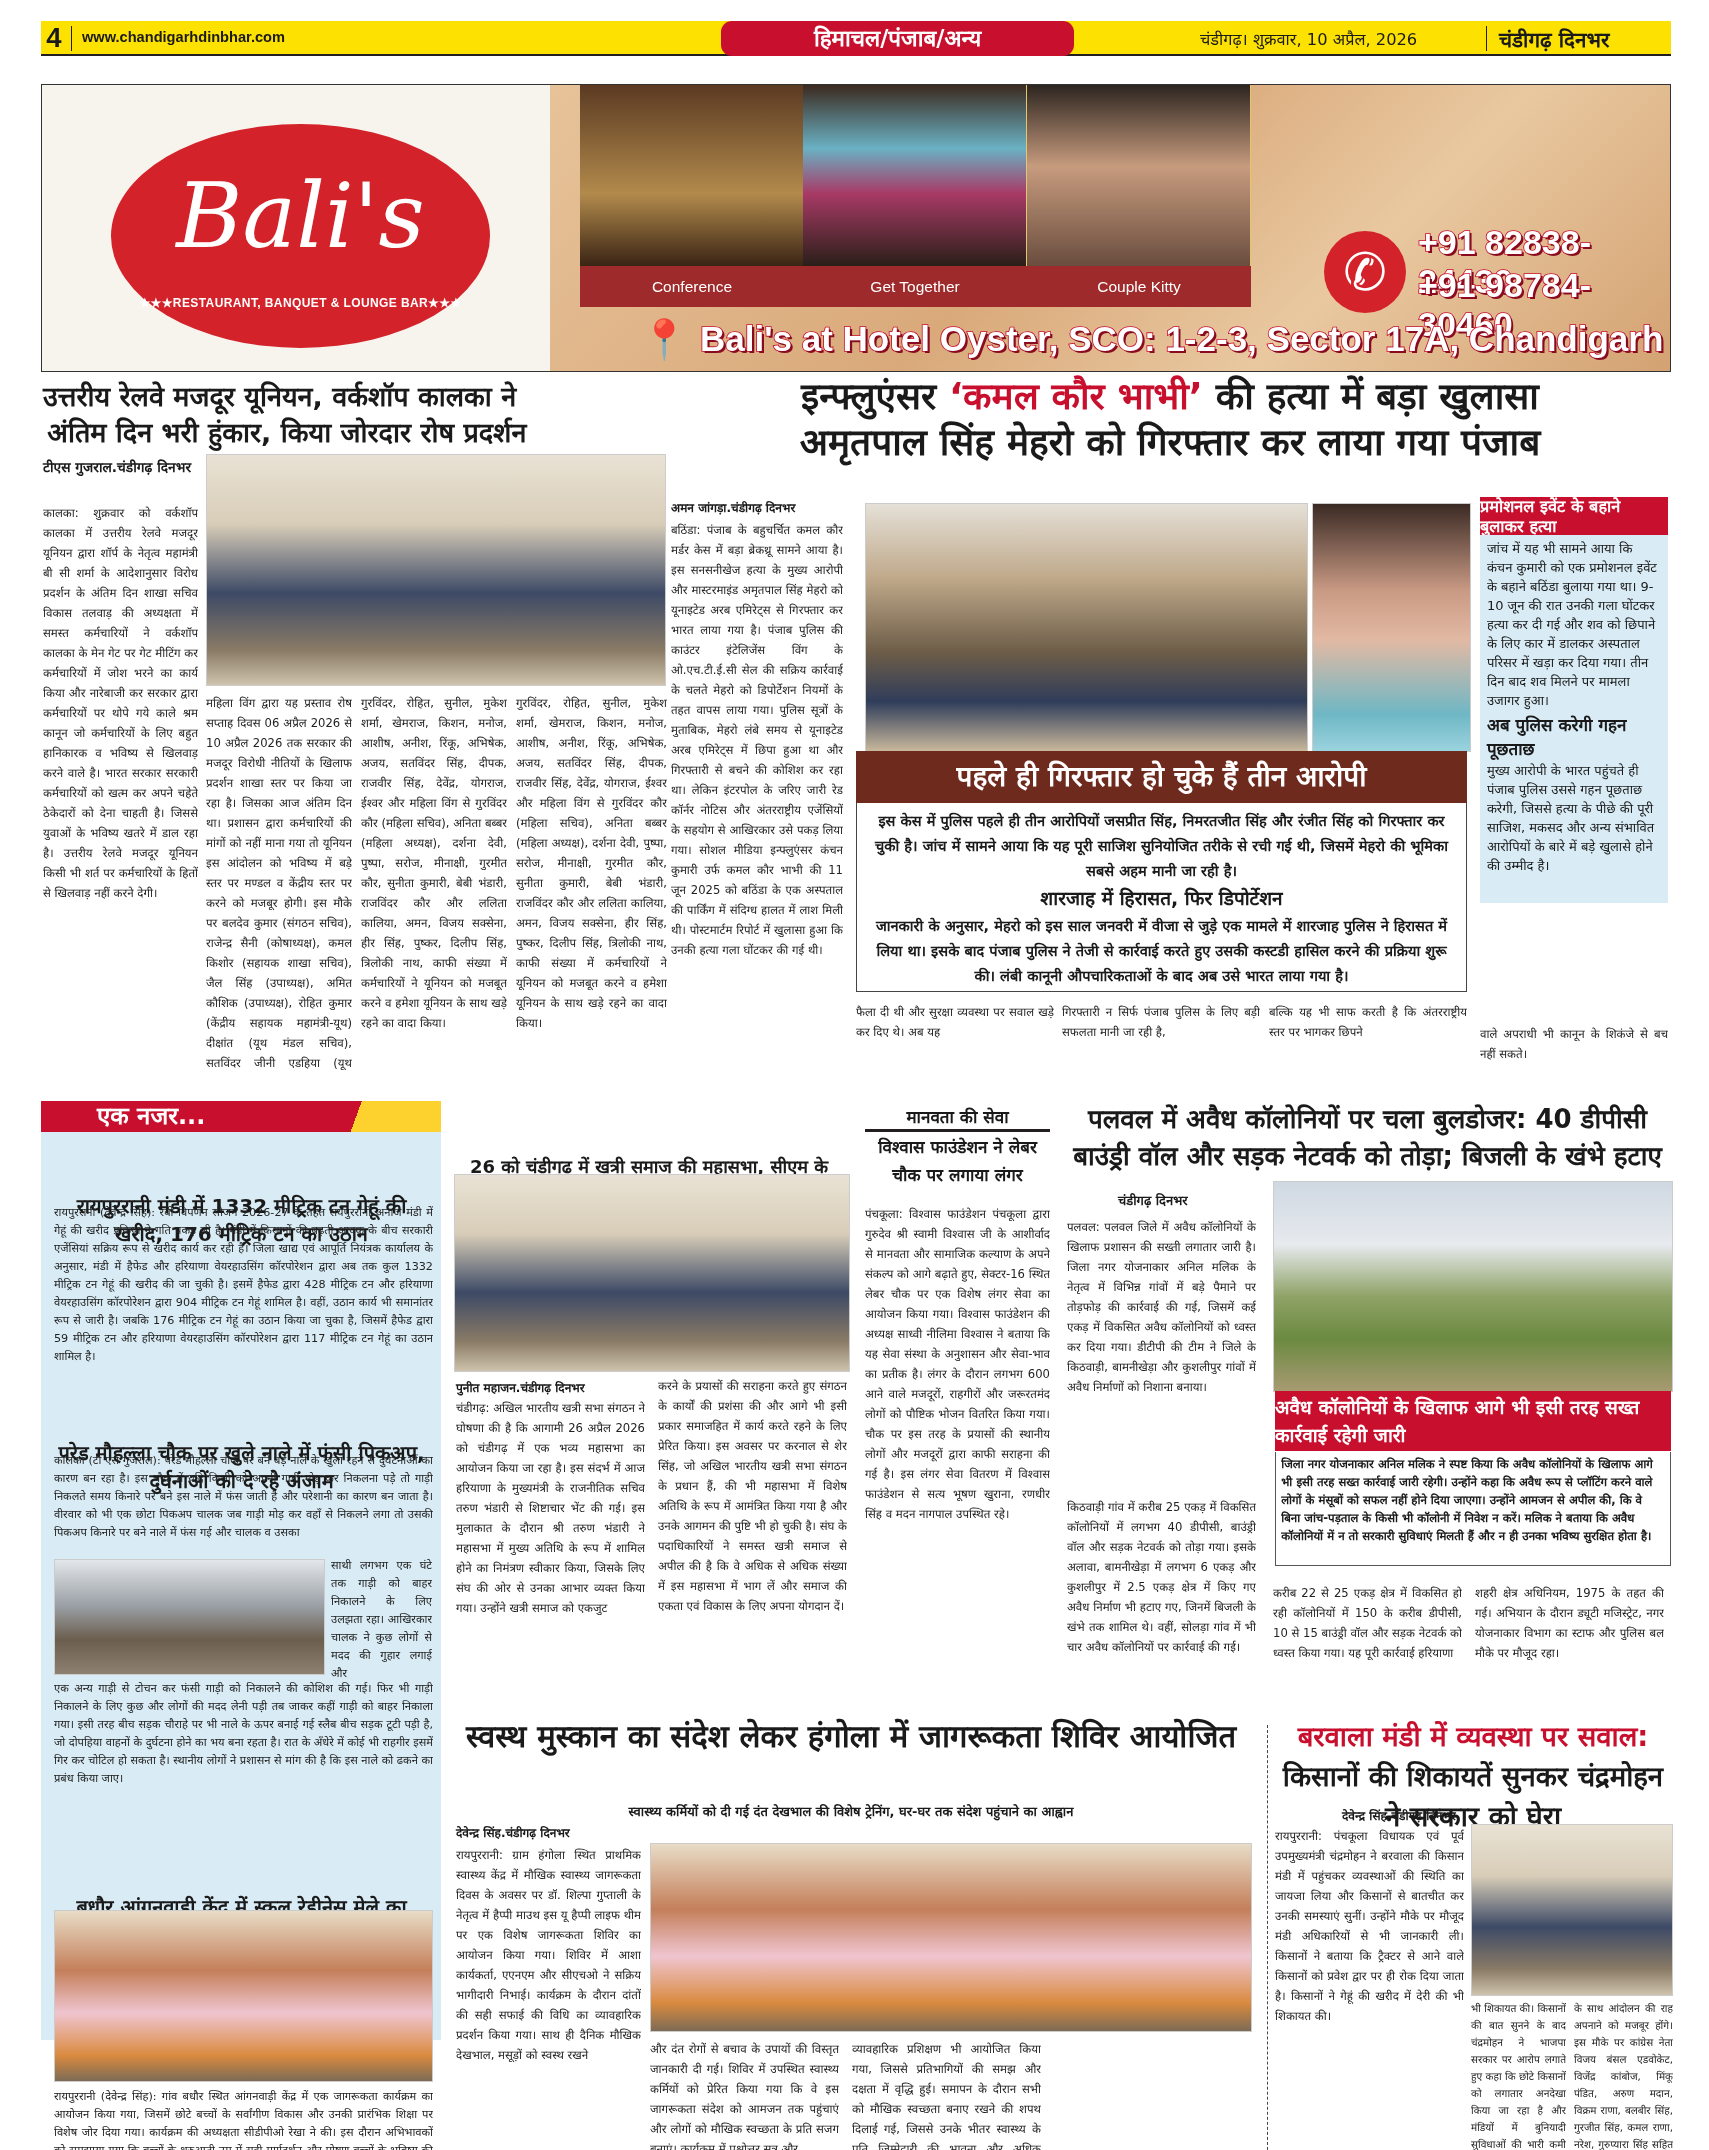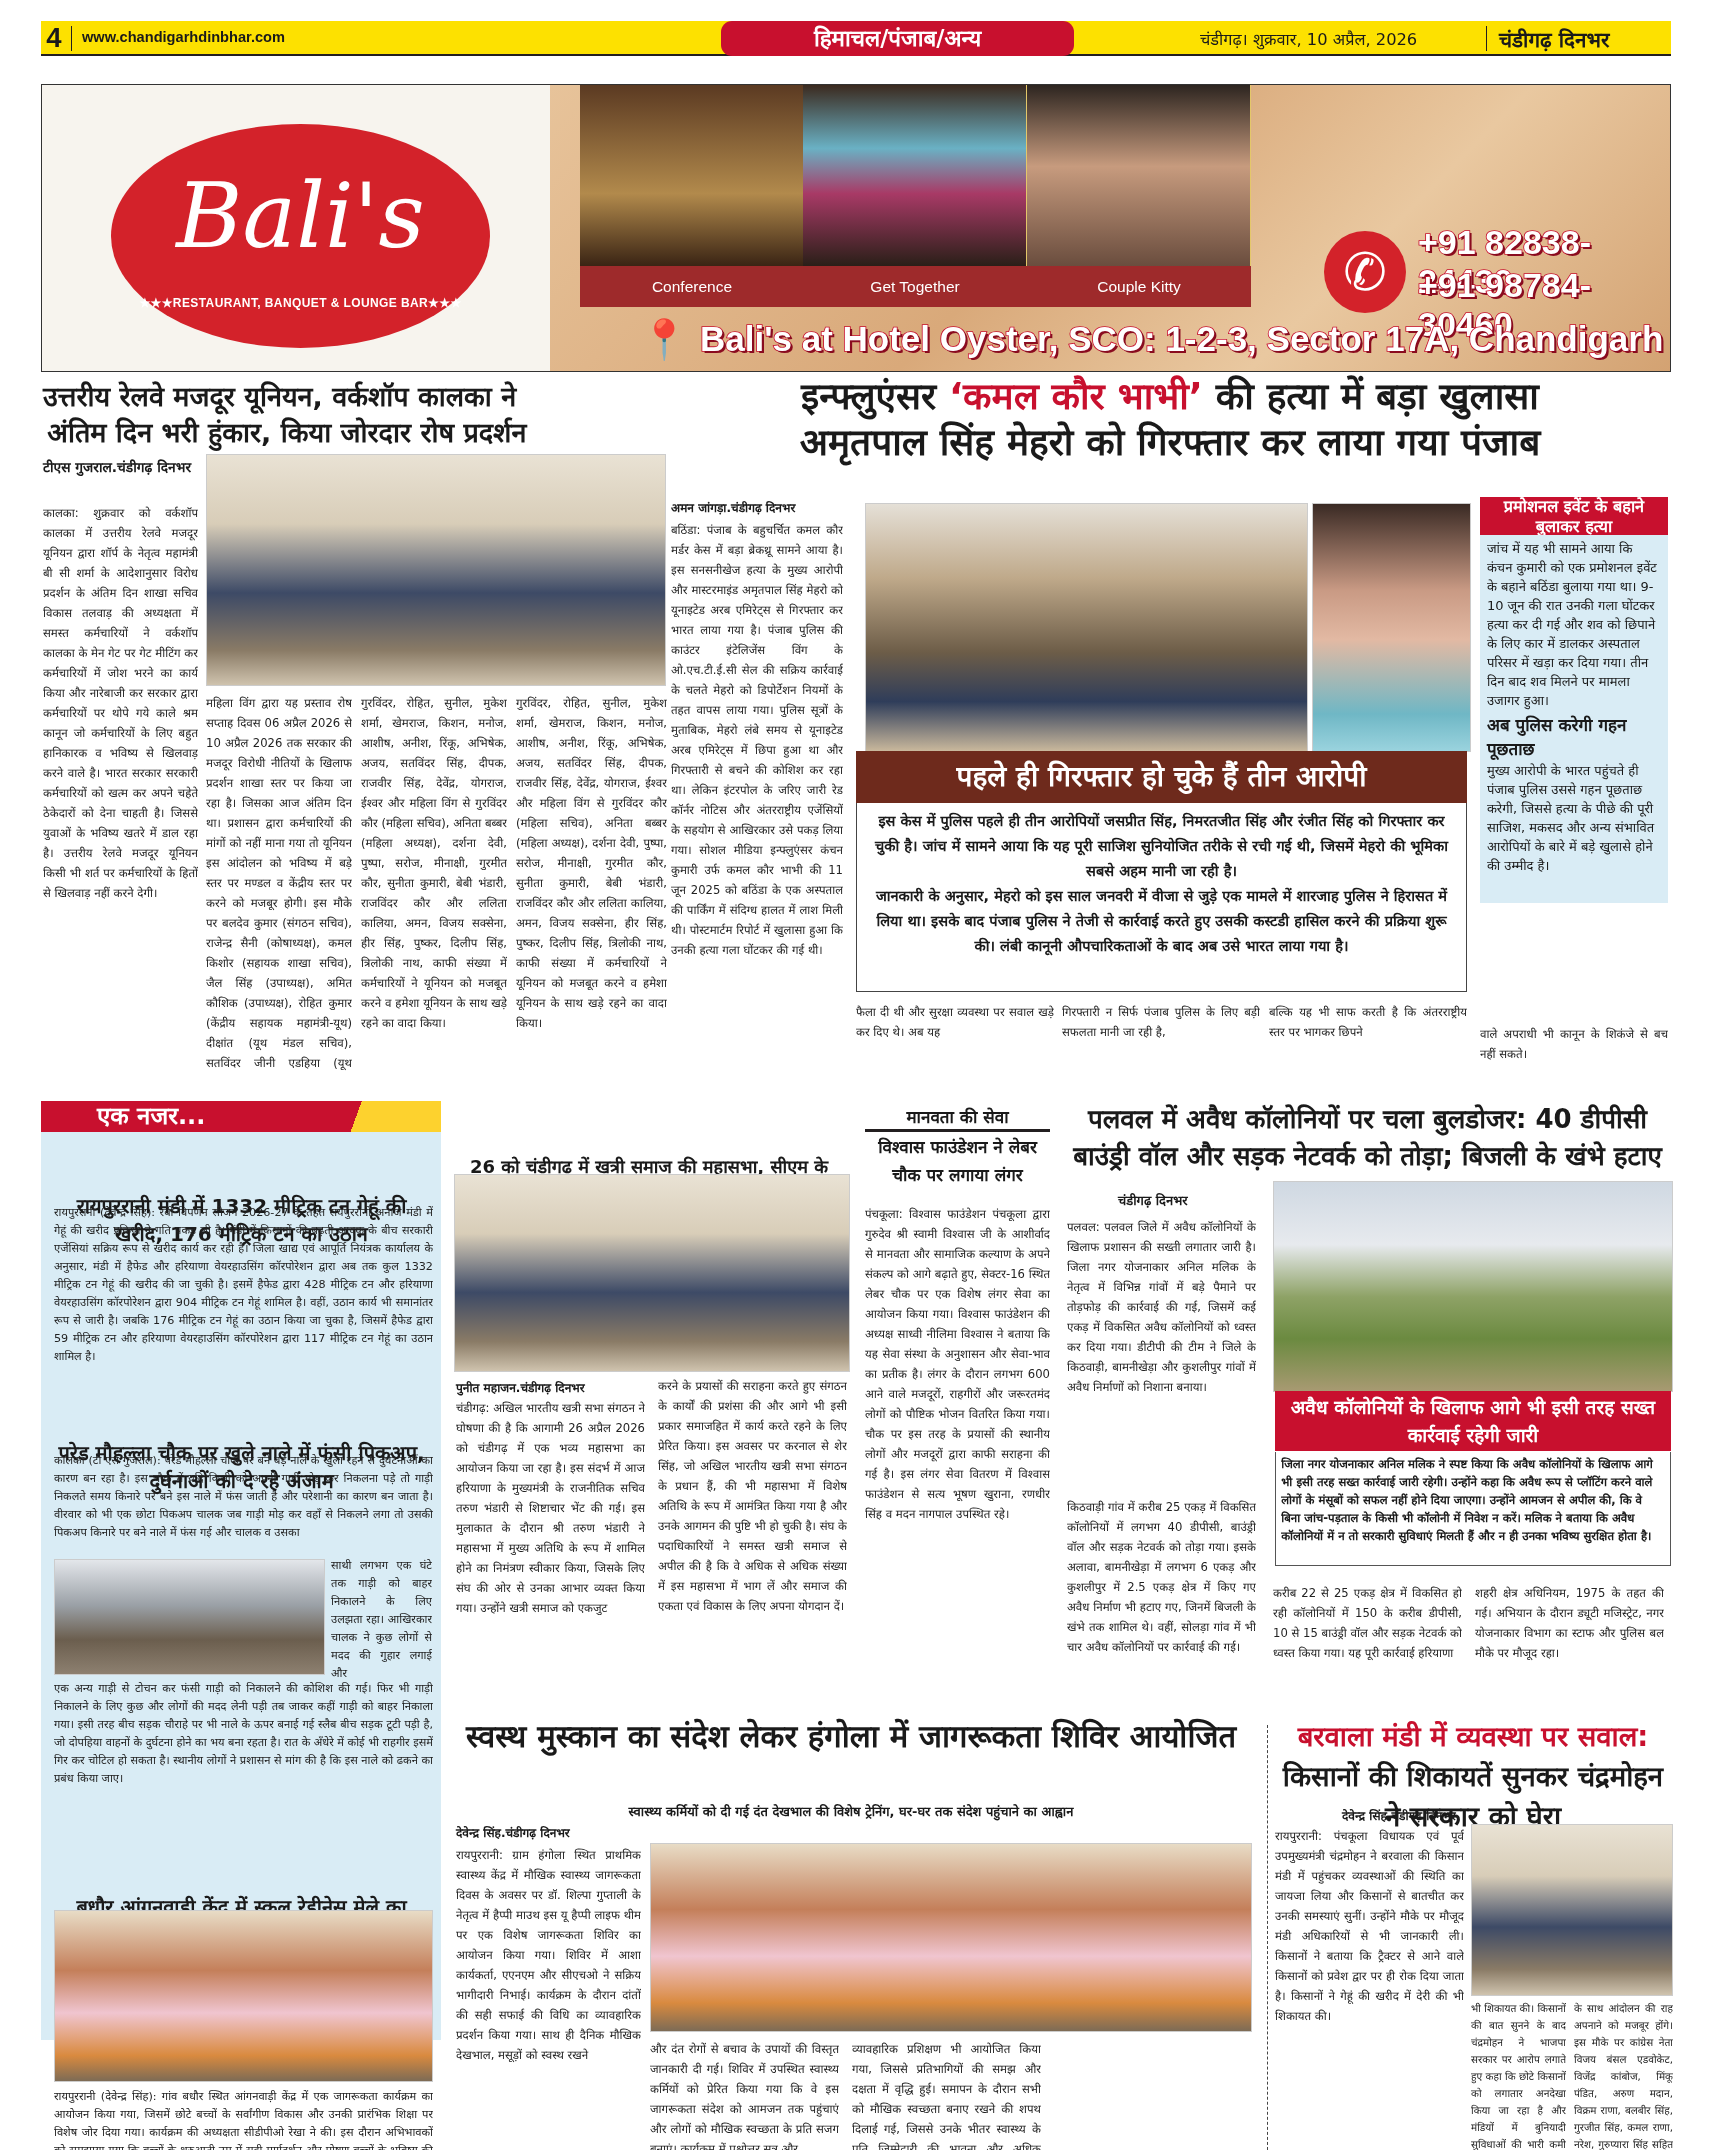--- a/index.html
+++ b/index.html
@@ -42,21 +42,21 @@
 
   .photo { background: linear-gradient(160deg,#8c7a63,#c9b79a 40%,#5b6b4a 70%,#3d3a33); border:0.9px solid #ccc; }
   .photo.police { background: linear-gradient(180deg,#e5e0d7 0%,#bfa98a 30%,#6d5d48 60%,#2f3d5a 80%,#c9b89c 100%); }
   .photo.portrait { background: linear-gradient(180deg,#3a2a24 0%,#c99a84 35%,#e2b9a3 55%,#6fb7c5 85%,#9ad3de 100%); }
   .photo.group { background: linear-gradient(180deg,#e9e2d4 0%,#d8cdb8 30%,#3d4a66 60%,#8a7b66 85%,#cfc3ae 100%); }
   .photo.field { background: linear-gradient(180deg,#cfd8e2 0%,#e7eaee 30%,#8ea266 55%,#6b8a40 75%,#a89a72 100%); }
   .photo.rubble { background: linear-gradient(180deg,#e3e6ea 0%,#9aa0a6 40%,#6b5e4e 70%,#8d8070 100%); }
   .photo.camp { background: linear-gradient(180deg,#e8dcc6 0%,#c47f5a 35%,#f0c5d0 60%,#d98a3f 85%,#7d6b55 100%); }
 
   .box-brown { background:#6e2a1c; color:#fff; font: bold 28px "DejaVu Sans", sans-serif; text-align:center; }
-  .box-red { background:#c8102e; color:#fff; font: bold 21.5px "DejaVu Sans", sans-serif; text-align:center; }
+  .box-red { background:#c8102e; color:#fff; font: bold 21.5px "DejaVu Sans", sans-serif; }
   .lightblue { background:#d9ecf5; }
   .kicker-line { height: 2.6px; background:#231f20; }
   .dash-v { border-left: 1.3px dashed #444; }
 </style>
 </head>
 <body>
 
 <div class="abs masthead">
   <div class="abs mh-page">4</div>
   <div class="abs mh-vline" style="left:30px"></div>
@@ -103,20 +103,21 @@
   </div>
   <div class="h-xl" style="font-size:37px">अमृतपाल सिंह मेहरो को गिरफ्तार कर लाया गया पंजाब</div>
 </div>
 <div class="abs byline" style="left:671px;top:499px;font-size:12px">अमन जांगड़ा.चंडीगढ़ दिनभर</div>
 <div class="col body" style="left:671px;top:520px;width:172px;height:559px">बठिंडा: पंजाब के बहुचर्चित कमल कौर मर्डर केस में बड़ा ब्रेकथ्रू सामने आया है। इस सनसनीखेज हत्या के मुख्य आरोपी और मास्टरमाइंड अमृतपाल सिंह मेहरो को यूनाइटेड अरब एमिरेट्स से गिरफ्तार कर भारत लाया गया है। पंजाब पुलिस की काउंटर इंटेलिजेंस विंग के ओ.एच.टी.ई.सी सेल की सक्रिय कार्रवाई के चलते मेहरो को डिपोर्टेशन नियमों के तहत वापस लाया गया। पुलिस सूत्रों के मुताबिक, मेहरो लंबे समय से यूनाइटेड अरब एमिरेट्स में छिपा हुआ था और गिरफ्तारी से बचने की कोशिश कर रहा था। लेकिन इंटरपोल के जरिए जारी रेड कॉर्नर नोटिस और अंतरराष्ट्रीय एजेंसियों के सहयोग से आखिरकार उसे पकड़ लिया गया। सोशल मीडिया इन्फ्लुएंसर कंचन कुमारी उर्फ कमल कौर भाभी की 11 जून 2025 को बठिंडा के एक अस्पताल की पार्किंग में संदिग्ध हालत में लाश मिली थी। पोस्टमार्टम रिपोर्ट में खुलासा हुआ कि उनकी हत्या गला घोंटकर की गई थी।</div>
 <div class="abs photo police" style="left:865px;top:503px;width:443px;height:249px"></div>
 <div class="abs photo portrait" style="left:1312px;top:503px;width:159px;height:249px"></div>
 <div class="abs box-brown" style="left:856px;top:751px;width:611px;height:52px;line-height:52px">पहले ही गिरफ्तार हो चुके हैं तीन आरोपी</div>
 <div class="abs" style="left:856px;top:803px;width:611px;height:189px;border:0.9px solid #444;border-top:none;padding:5.2px 13px;text-align:center">
   <div style="font:bold 14.6px 'DejaVu Sans',sans-serif;line-height:25px">इस केस में पुलिस पहले ही तीन आरोपियों जसप्रीत सिंह, निमरतजीत सिंह और रंजीत सिंह को गिरफ्तार कर चुकी है। जांच में सामने आया कि यह पूरी साजिश सुनियोजित तरीके से रची गई थी, जिसमें मेहरो की भूमिका सबसे अहम मानी जा रही है।</div>
+  <div style="font:bold 19px 'DejaVu Sans',sans-serif;line-height:30px">शारजाह में हिरासत, फिर डिपोर्टेशन</div>
   <div style="font:bold 14.6px 'DejaVu Sans',sans-serif;line-height:25px">जानकारी के अनुसार, मेहरो को इस साल जनवरी में वीजा से जुड़े एक मामले में शारजाह पुलिस ने हिरासत में लिया था। इसके बाद पंजाब पुलिस ने तेजी से कार्रवाई करते हुए उसकी कस्टडी हासिल करने की प्रक्रिया शुरू की। लंबी कानूनी औपचारिकताओं के बाद अब उसे भारत लाया गया है।</div>
 </div>
 <div class="col body" style="left:856px;top:1002px;width:198px;height:52px">फैला दी थी और सुरक्षा व्यवस्था पर सवाल खड़े कर दिए थे। अब यह</div>
 <div class="col body" style="left:1062px;top:1002px;width:198px;height:52px">गिरफ्तारी न सिर्फ पंजाब पुलिस के लिए बड़ी सफलता मानी जा रही है,</div>
 <div class="col body" style="left:1269px;top:1002px;width:198px;height:52px">बल्कि यह भी साफ करती है कि अंतरराष्ट्रीय स्तर पर भागकर छिपने</div>
 
 <div class="abs box-red" style="left:1480px;top:497px;width:188px;height:40px;font-size:16.3px;line-height:20px;padding-top:0">प्रमोशनल इवेंट के बहाने बुलाकर हत्या</div>
 <div class="abs lightblue" style="left:1480px;top:535px;width:188px;height:368px;padding:4.3px 6.9px">
   <div style="font:13px 'DejaVu Sans',sans-serif;line-height:19px">जांच में यह भी सामने आया कि कंचन कुमारी को एक प्रमोशनल इवेंट के बहाने बठिंडा बुलाया गया था। 9-10 जून की रात उनकी गला घोंटकर हत्या कर दी गई और शव को छिपाने के लिए कार में डालकर अस्पताल परिसर में खड़ा कर दिया गया। तीन दिन बाद शव मिलने पर मामला उजागर हुआ।</div>
   <div style="font:bold 17px 'DejaVu Sans',sans-serif;line-height:24px;margin-top:2.6px">अब पुलिस करेगी गहन पूछताछ</div>

